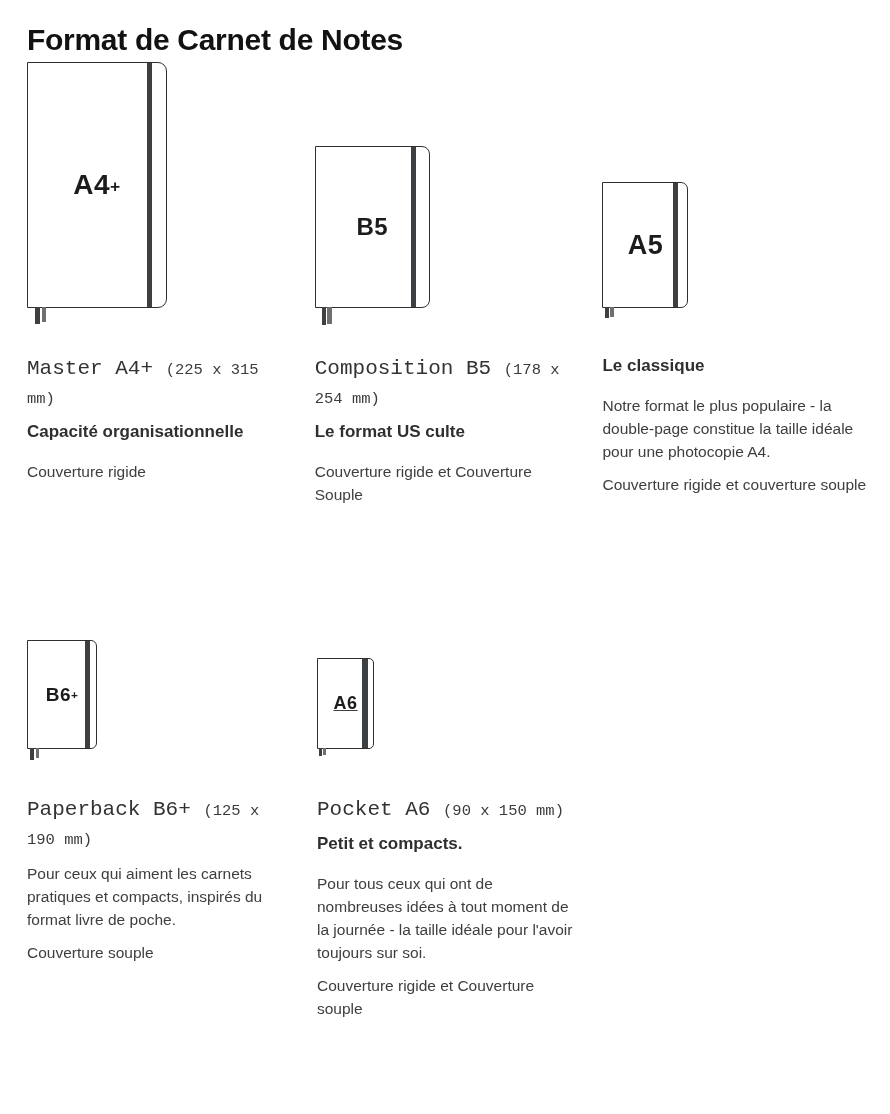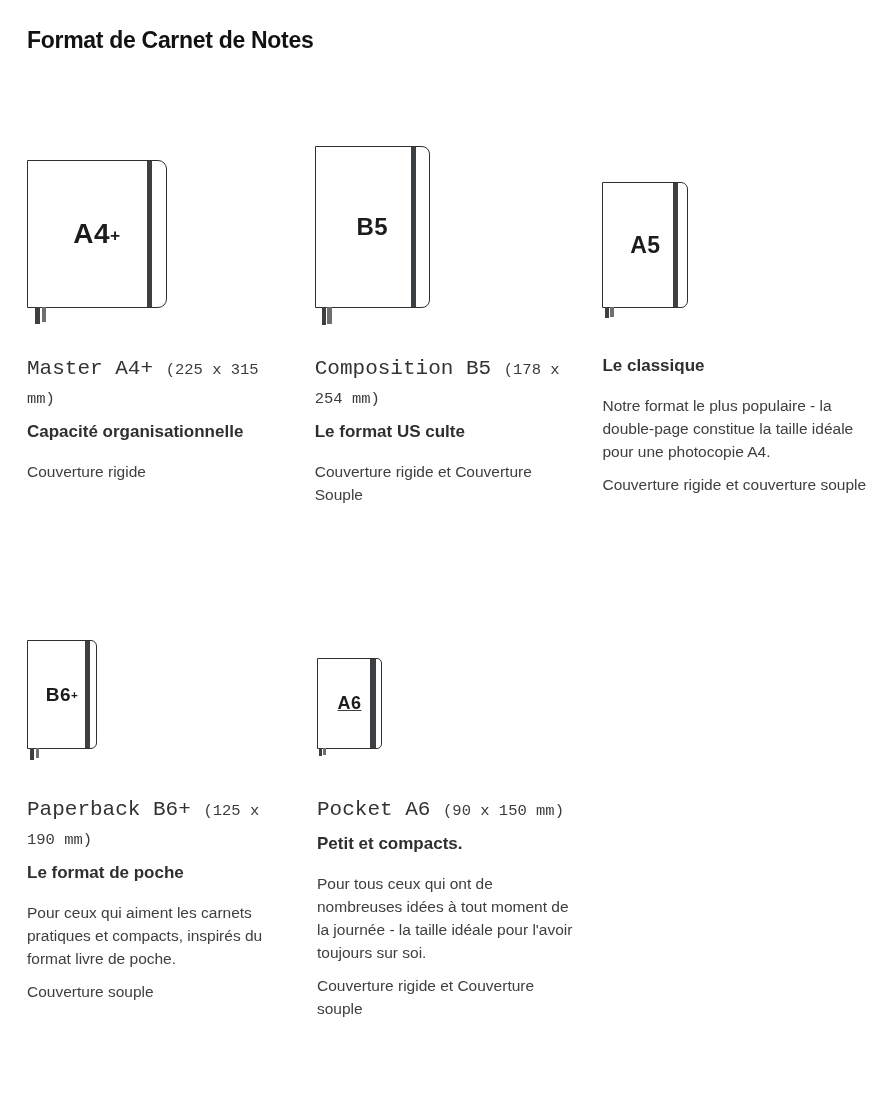--- a/index.html
+++ b/index.html
@@ -7,21 +7,21 @@
   body {
     width: 890px;
     min-height: 1114px;
     font-family: "Liberation Sans", "DejaVu Sans", sans-serif;
     color: #3e3e3e;
     overflow-x: hidden;
   }
   .page { padding: 22px 0 20px 27px; }
 
   h1.page-title {
-    font-size: 23px;
+    font-size: 30px;
     line-height: 36px;
     font-weight: 700;
     letter-spacing: -0.3px;
     color: #121212;
     margin-bottom: 56px;
   }
 
   .row { display: flex; align-items: flex-start; }
   .row-2 { margin-top: 134px; }
 
@@ -54,45 +54,45 @@
     position: absolute;
     top: 0; bottom: 0;
     background: #3d4043;
     z-index: 1;
   }
   .ribbon { position: absolute; top: 100%; z-index: 1; }
   .ribbon.rb1 { background: #3f3f3f; }
   .ribbon.rb2 { background: #6f6f6f; }
 
   
-  .nb-a4plus { width: 140px; height: 148px; border-radius: 0 9px 9px 0; }
+  .nb-a4plus { width: 140px; height: 246px; border-radius: 0 9px 9px 0; }
   .nb-a4plus .nb-label { font-size: 28px; }
   .nb-a4plus .nb-band { right: 14px; width: 5px; }
   .nb-a4plus .rb1 { left: 7px;  width: 5px; height: 17px; }
   .nb-a4plus .rb2 { left: 14px; width: 4px; height: 15px; }
 
   .nb-b5 { width: 115px; height: 162px; border-radius: 0 8px 8px 0; justify-content: center; }
   .nb-b5 .nb-label { font-size: 24px; }
   .nb-b5 .nb-band { right: 13px; width: 5px; }
   .nb-b5 .rb1 { left: 6px;  width: 4px; height: 18px; }
   .nb-b5 .rb2 { left: 11px; width: 5px; height: 17px; }
 
   .nb-a5 { width: 86px; height: 126px; border-radius: 0 7px 7px 0; }
-  .nb-a5 .nb-label { font-size: 23px; }
+  .nb-a5 .nb-label { font-size: 27px; }
   .nb-a5 .nb-band { right: 9px; width: 5px; }
   .nb-a5 .rb1 { left: 2px; width: 4px; height: 11px; }
   .nb-a5 .rb2 { left: 7px; width: 4px; height: 10px; }
 
   .nb-b6plus { width: 70px; height: 109px; border-radius: 0 6px 6px 0; }
   .nb-b6plus .nb-label { font-size: 19px; }
   .nb-b6plus .nb-band { right: 6px; width: 5px; }
   .nb-b6plus .rb1 { left: 2px; width: 4px; height: 12px; }
   .nb-b6plus .rb2 { left: 8px; width: 3px; height: 10px; }
 
-  .nb-a6 { width: 65px; height: 91px; border-radius: 0 5px 5px 0; text-decoration: underline; }
+  .nb-a6 { width: 57px; height: 91px; border-radius: 0 5px 5px 0; text-decoration: underline; }
   .nb-a6 .nb-label { font-size: 18px; }
   .nb-a6 .nb-band { right: 5px; width: 6px; }
   .nb-a6 .rb1 { left: 1px; width: 3px; height: 8px; }
   .nb-a6 .rb2 { left: 5px; width: 3px; height: 7px; }
 
   
   h2.fmt-name {
     font-size: 21px;
     font-weight: 400;
     line-height: 28px;
@@ -173,21 +173,20 @@
     <article class="card">
       <div class="fig fig-r2">
         <div class="notebook nb-b6plus">
           <span class="nb-band"></span>
           <span class="nb-label"><span>B6</span><span class="plus">+</span></span>
           <span class="ribbon rb1"></span>
           <span class="ribbon rb2"></span>
         </div>
       </div>
       <h2 class="fmt-name"><span>Paperback B6+</span> <span class="dims">(125 x 190 mm)</span></h2>
-      <p class="fmt-tagline">Le format de poche</p>
       <p class="fmt-desc">Pour ceux qui aiment les carnets pratiques et compacts, inspirés du format livre de poche.</p>
       <p class="fmt-covers">Couverture souple</p>
     </article>
 
     <article class="card">
       <div class="fig fig-r2">
         <div class="notebook nb-a6">
           <span class="nb-band"></span>
           <span class="nb-label"><span>A6</span><span class="plus"></span></span>
           <span class="ribbon rb1"></span>

